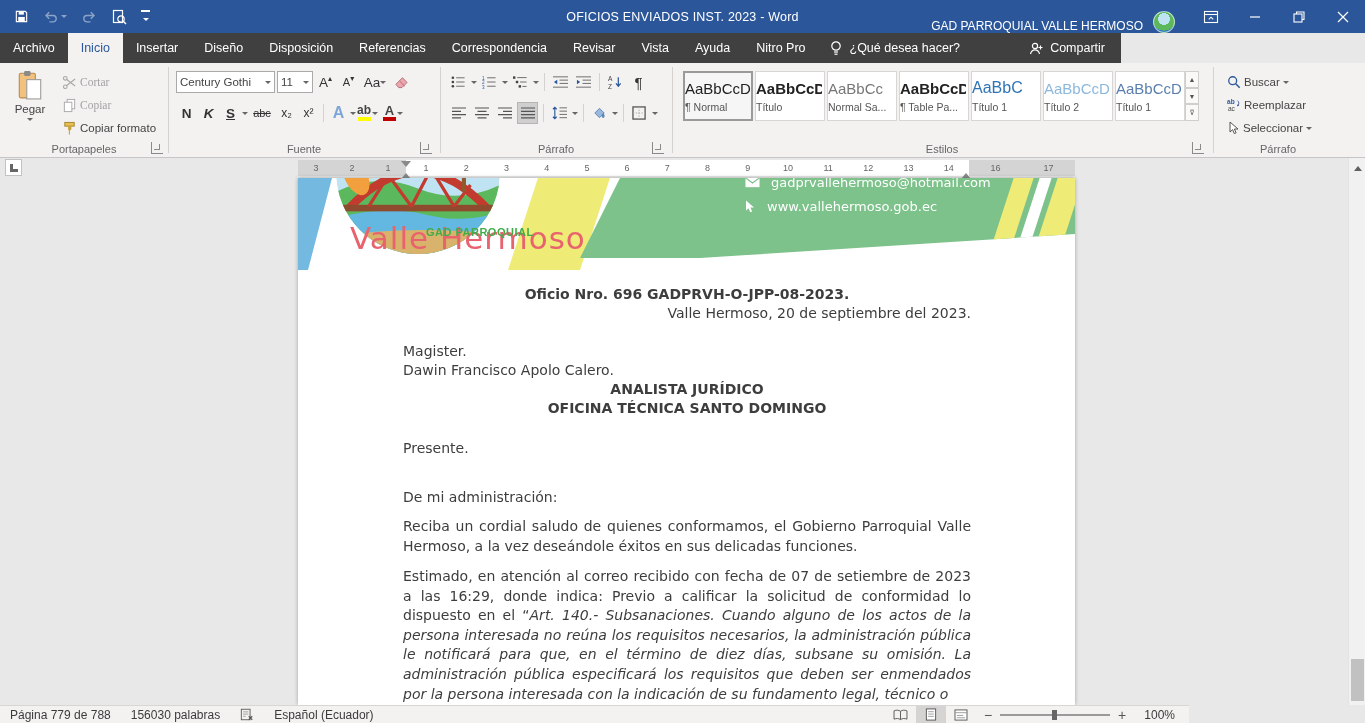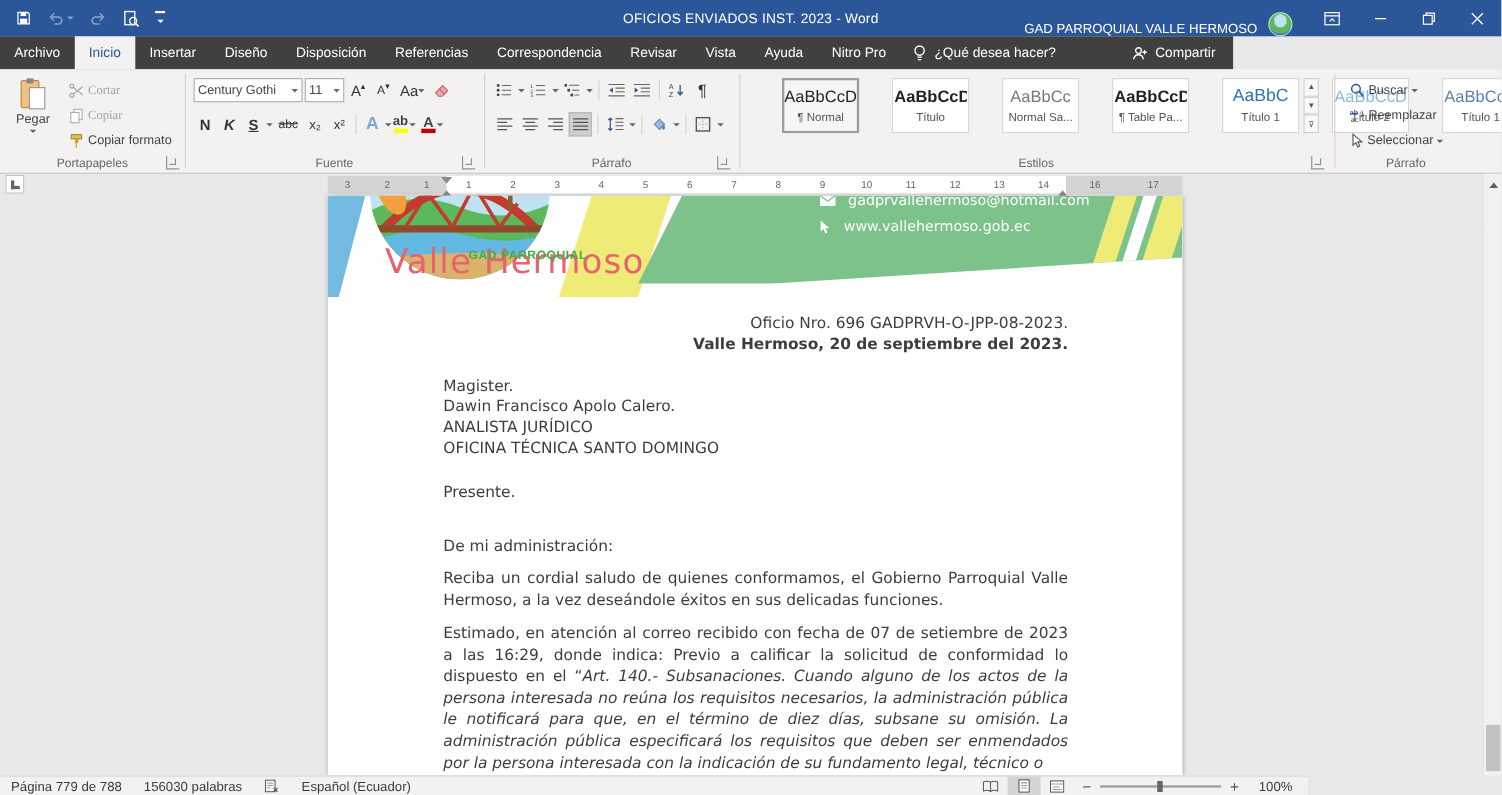--- a/index.html
+++ b/index.html
@@ -39,21 +39,21 @@
   .combo{height:22px;border:1px solid #aaa;background:#fff;display:flex;align-items:center;padding:0 3px;cursor:pointer;}
   .combo .val{overflow:hidden;white-space:nowrap;}
   .row{position:absolute;display:flex;align-items:center;}
   .fmt{font-size:13.5px;color:#333;width:21px;height:22px;display:flex;align-items:center;justify-content:center;cursor:pointer;}
   .active-btn{background:#cfcfcf;border:1px solid #b5b5b5;}
   .colorbar{position:relative;display:flex;flex-direction:column;align-items:center;line-height:11px;cursor:pointer;}
   .colorbar .bar{width:13px;height:4px;margin-top:1px;}
 
   
   .gallery{position:absolute;left:11px;top:8px;display:flex;gap:2px;}
-  .stylecard{width:70px;height:50px;background:#fff;border:1px solid #d8d6d4;display:flex;flex-direction:column;align-items:center;justify-content:center;gap:4px;cursor:pointer;margin-left:28px;}
+  .stylecard{width:70px;height:50px;background:#fff;border:1px solid #d8d6d4;display:flex;flex-direction:column;justify-content:center;gap:4px;cursor:pointer;}
   .stylecard .prev{font-size:15px;color:#222;white-space:nowrap;overflow:hidden;max-width:66px;}
   .stylecard .slabel{font-size:10.5px;color:#555;white-space:nowrap;overflow:hidden;max-width:66px;}
   .stylecard.sel{border:2px solid #9a9a9a;background:#f6f6f6;}
   .stylecard.b .prev{font-weight:bold;}
   .stylecard.lt .prev{color:#777;}
   .stylecard.h1 .prev{color:#2e74b5;font-size:16px;}
   .stylecard.h2 .prev{color:#8db8dd;}
   .stylecard.h3 .prev{color:#5a7fae;}
   .gscroll{position:absolute;left:513px;top:8px;width:14px;height:50px;display:flex;flex-direction:column;}
   .gscroll div{flex:1;border:1px solid #d0cecc;background:#f9f9f8;display:flex;align-items:center;justify-content:center;font-size:7px;color:#555;cursor:pointer;}
@@ -80,22 +80,22 @@
   .logo{position:absolute;left:38px;top:-88px;width:164px;height:164px;border-radius:50%;overflow:hidden;}
   .brand{position:absolute;left:52px;top:42px;font-family:"DejaVu Sans",sans-serif;font-size:31px;color:#e8636e;letter-spacing:1px;white-space:nowrap;}
   .brand-small{position:absolute;left:128px;top:48px;font-size:11px;font-weight:bold;color:#3fae49;letter-spacing:.5px;white-space:nowrap;}
   .ystripe{position:absolute;left:225px;top:-6px;width:72px;height:104px;background:#eeeb77;transform:skewX(-18deg);}
   .greenband{position:absolute;left:262px;top:0;width:515px;height:80px;background:#7cc28a;clip-path:polygon(60px 0,100% 0,100% 56px,140px 80px,20px 80px);}
   .gstripe{position:absolute;top:-4px;height:92px;transform:skewX(-18deg);}
   .contacts{position:absolute;left:185px;top:-7px;display:flex;flex-direction:column;gap:2px;color:#fff;font-size:13px;font-family:"DejaVu Sans",sans-serif;}
   .contacts .crow{display:flex;align-items:center;gap:11px;height:22px;}
 
   .docblock{position:absolute;left:105px;width:568px;}
-  .tright{text-align:right;font-weight:bold;}
-  .bold{font-weight:normal;}
+  .tright{text-align:right;}
+  .bold{font-weight:bold;text-align:center;}
   .just{text-align:justify;}
 
   
   .vscroll{position:absolute;left:1348px;top:158px;width:17px;height:547px;background:#f1f1f1;border-left:1px solid #e3e3e3;}
   .vs-up{position:absolute;left:1px;top:2px;width:15px;height:15px;background:#f1f1f1;display:flex;align-items:center;justify-content:center;cursor:pointer;}
   .tri-up{width:0;height:0;border:4px solid transparent;border-bottom:5px solid #606060;margin-top:-3px;}
   .vs-thumb{position:absolute;left:2px;bottom:4px;width:13px;height:42px;background:#c1c1c1;cursor:pointer;}
 
   
   .statusbar{position:absolute;left:0;top:705px;width:1189px;height:18px;background:#f3f2f1;border-top:1px solid #d8d6d4;display:flex;align-items:center;font-size:12px;color:#3b3b3b;}

